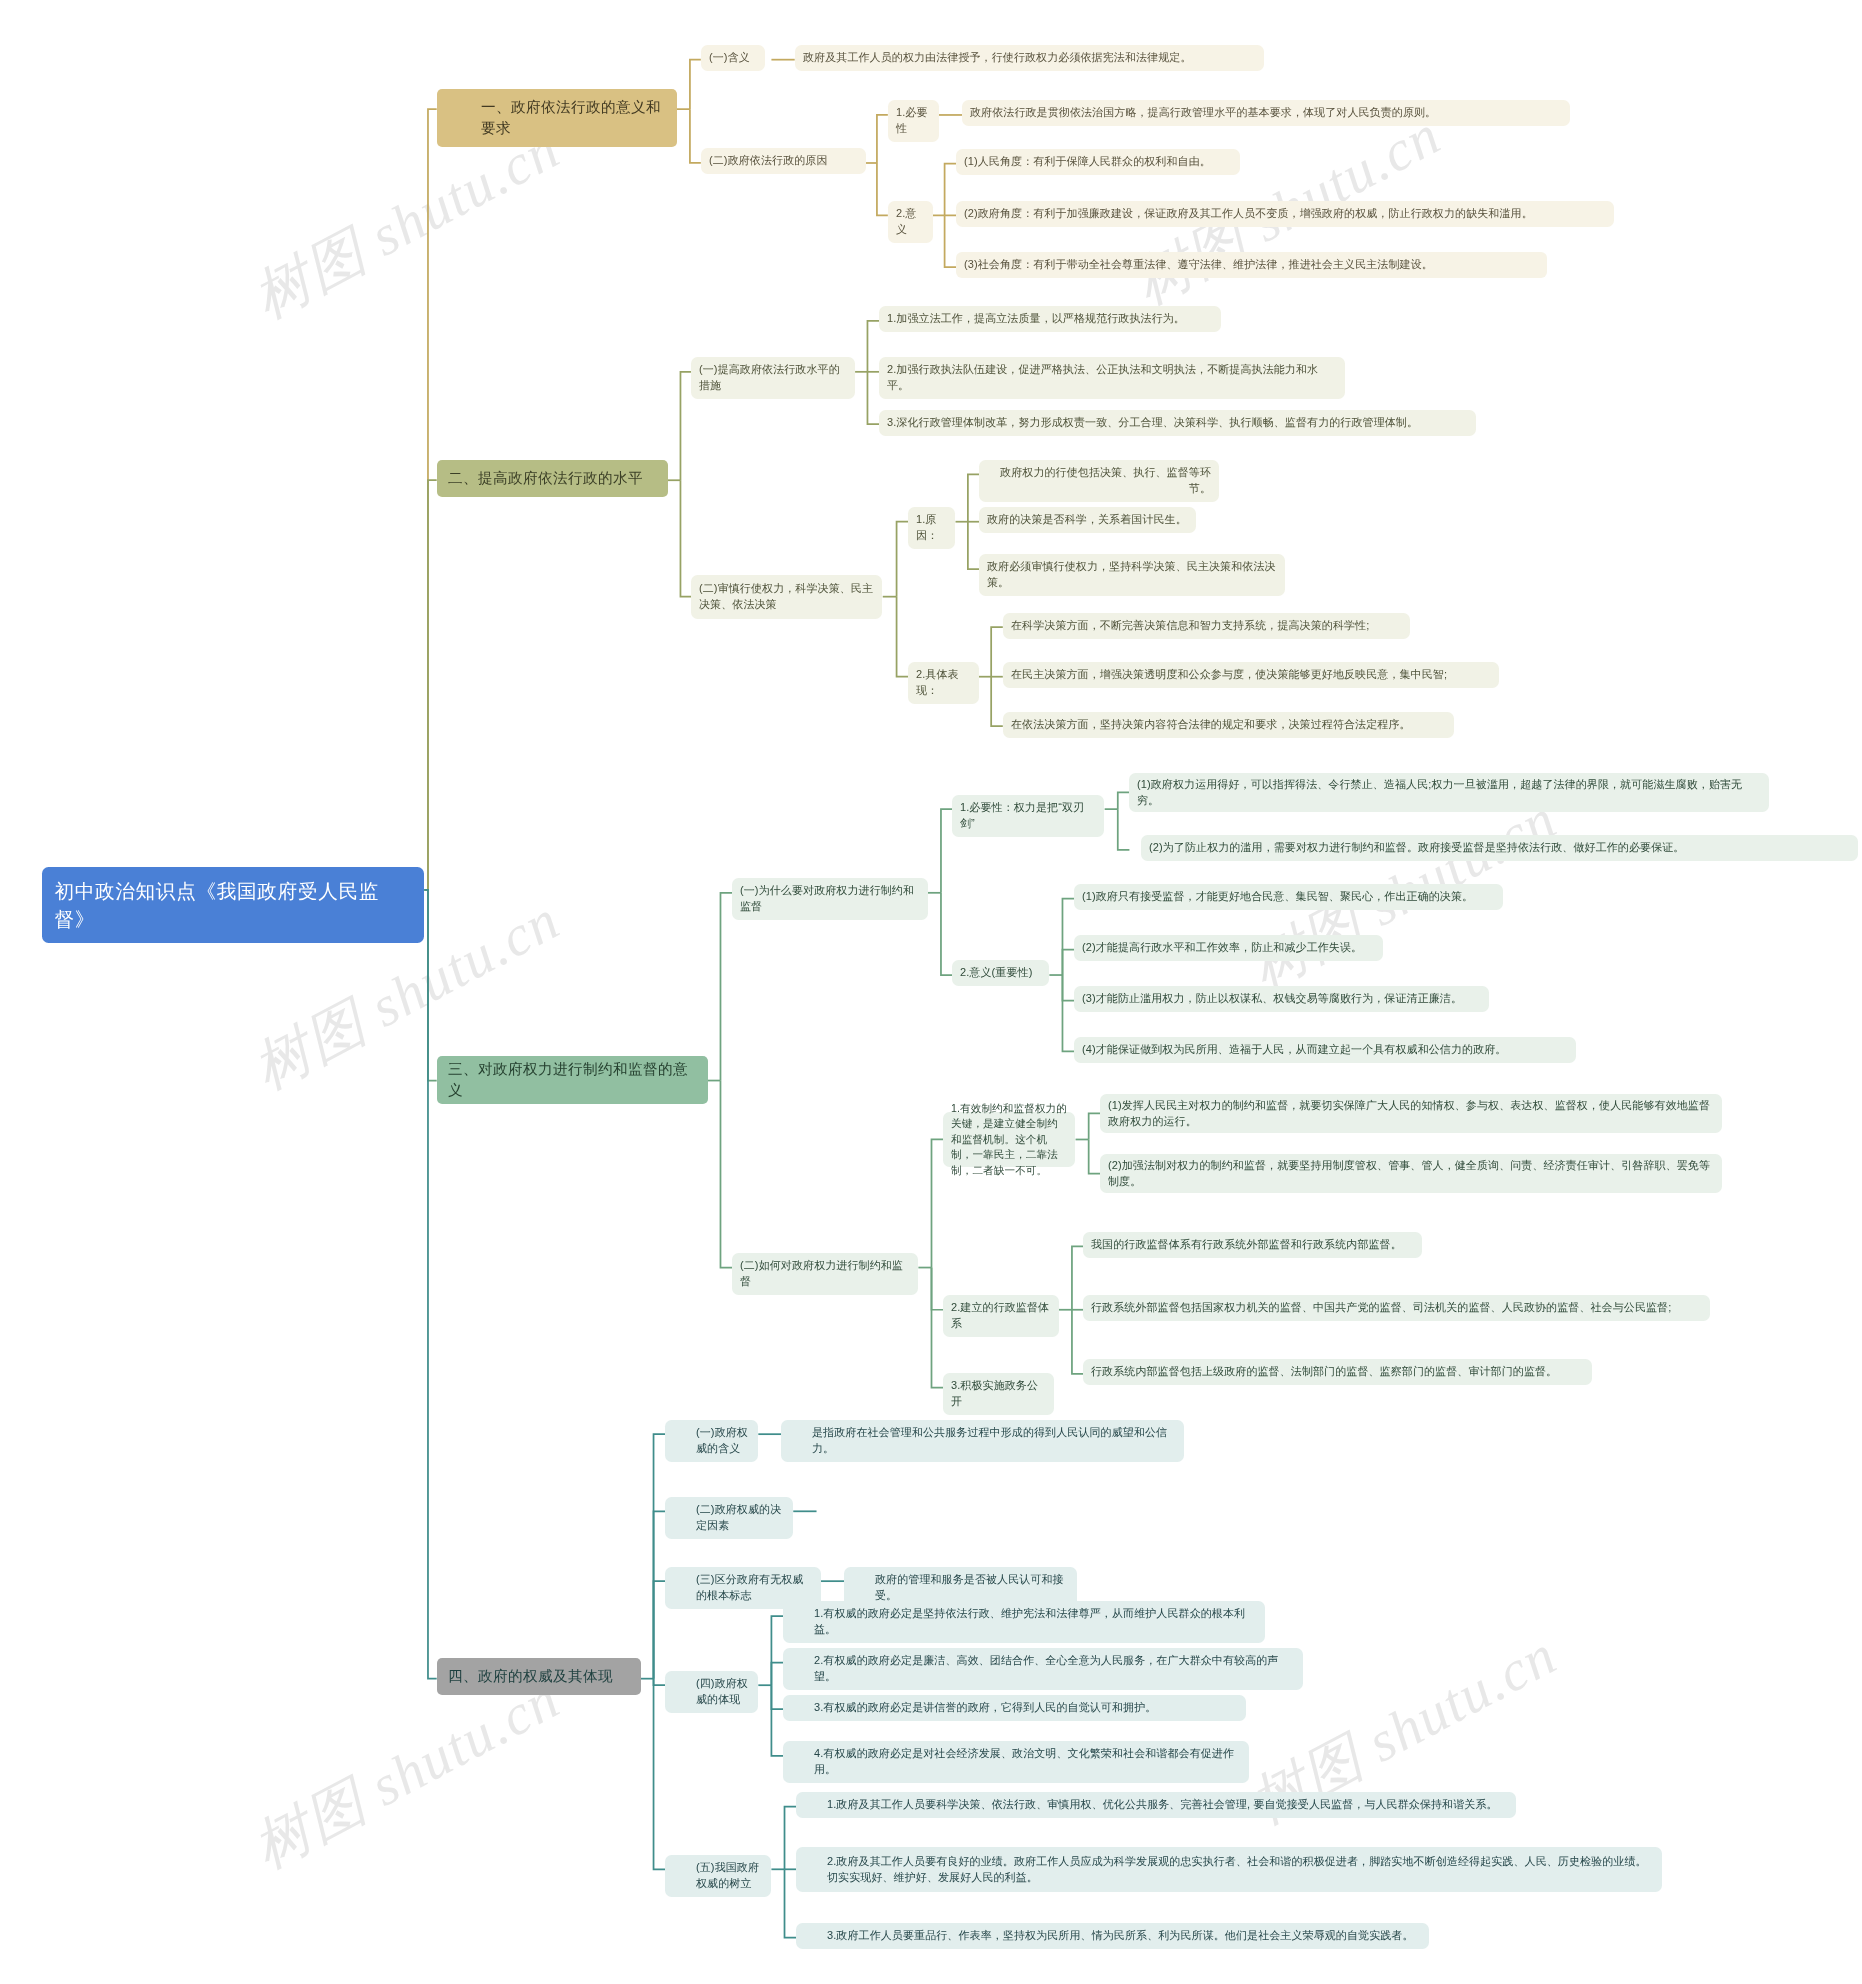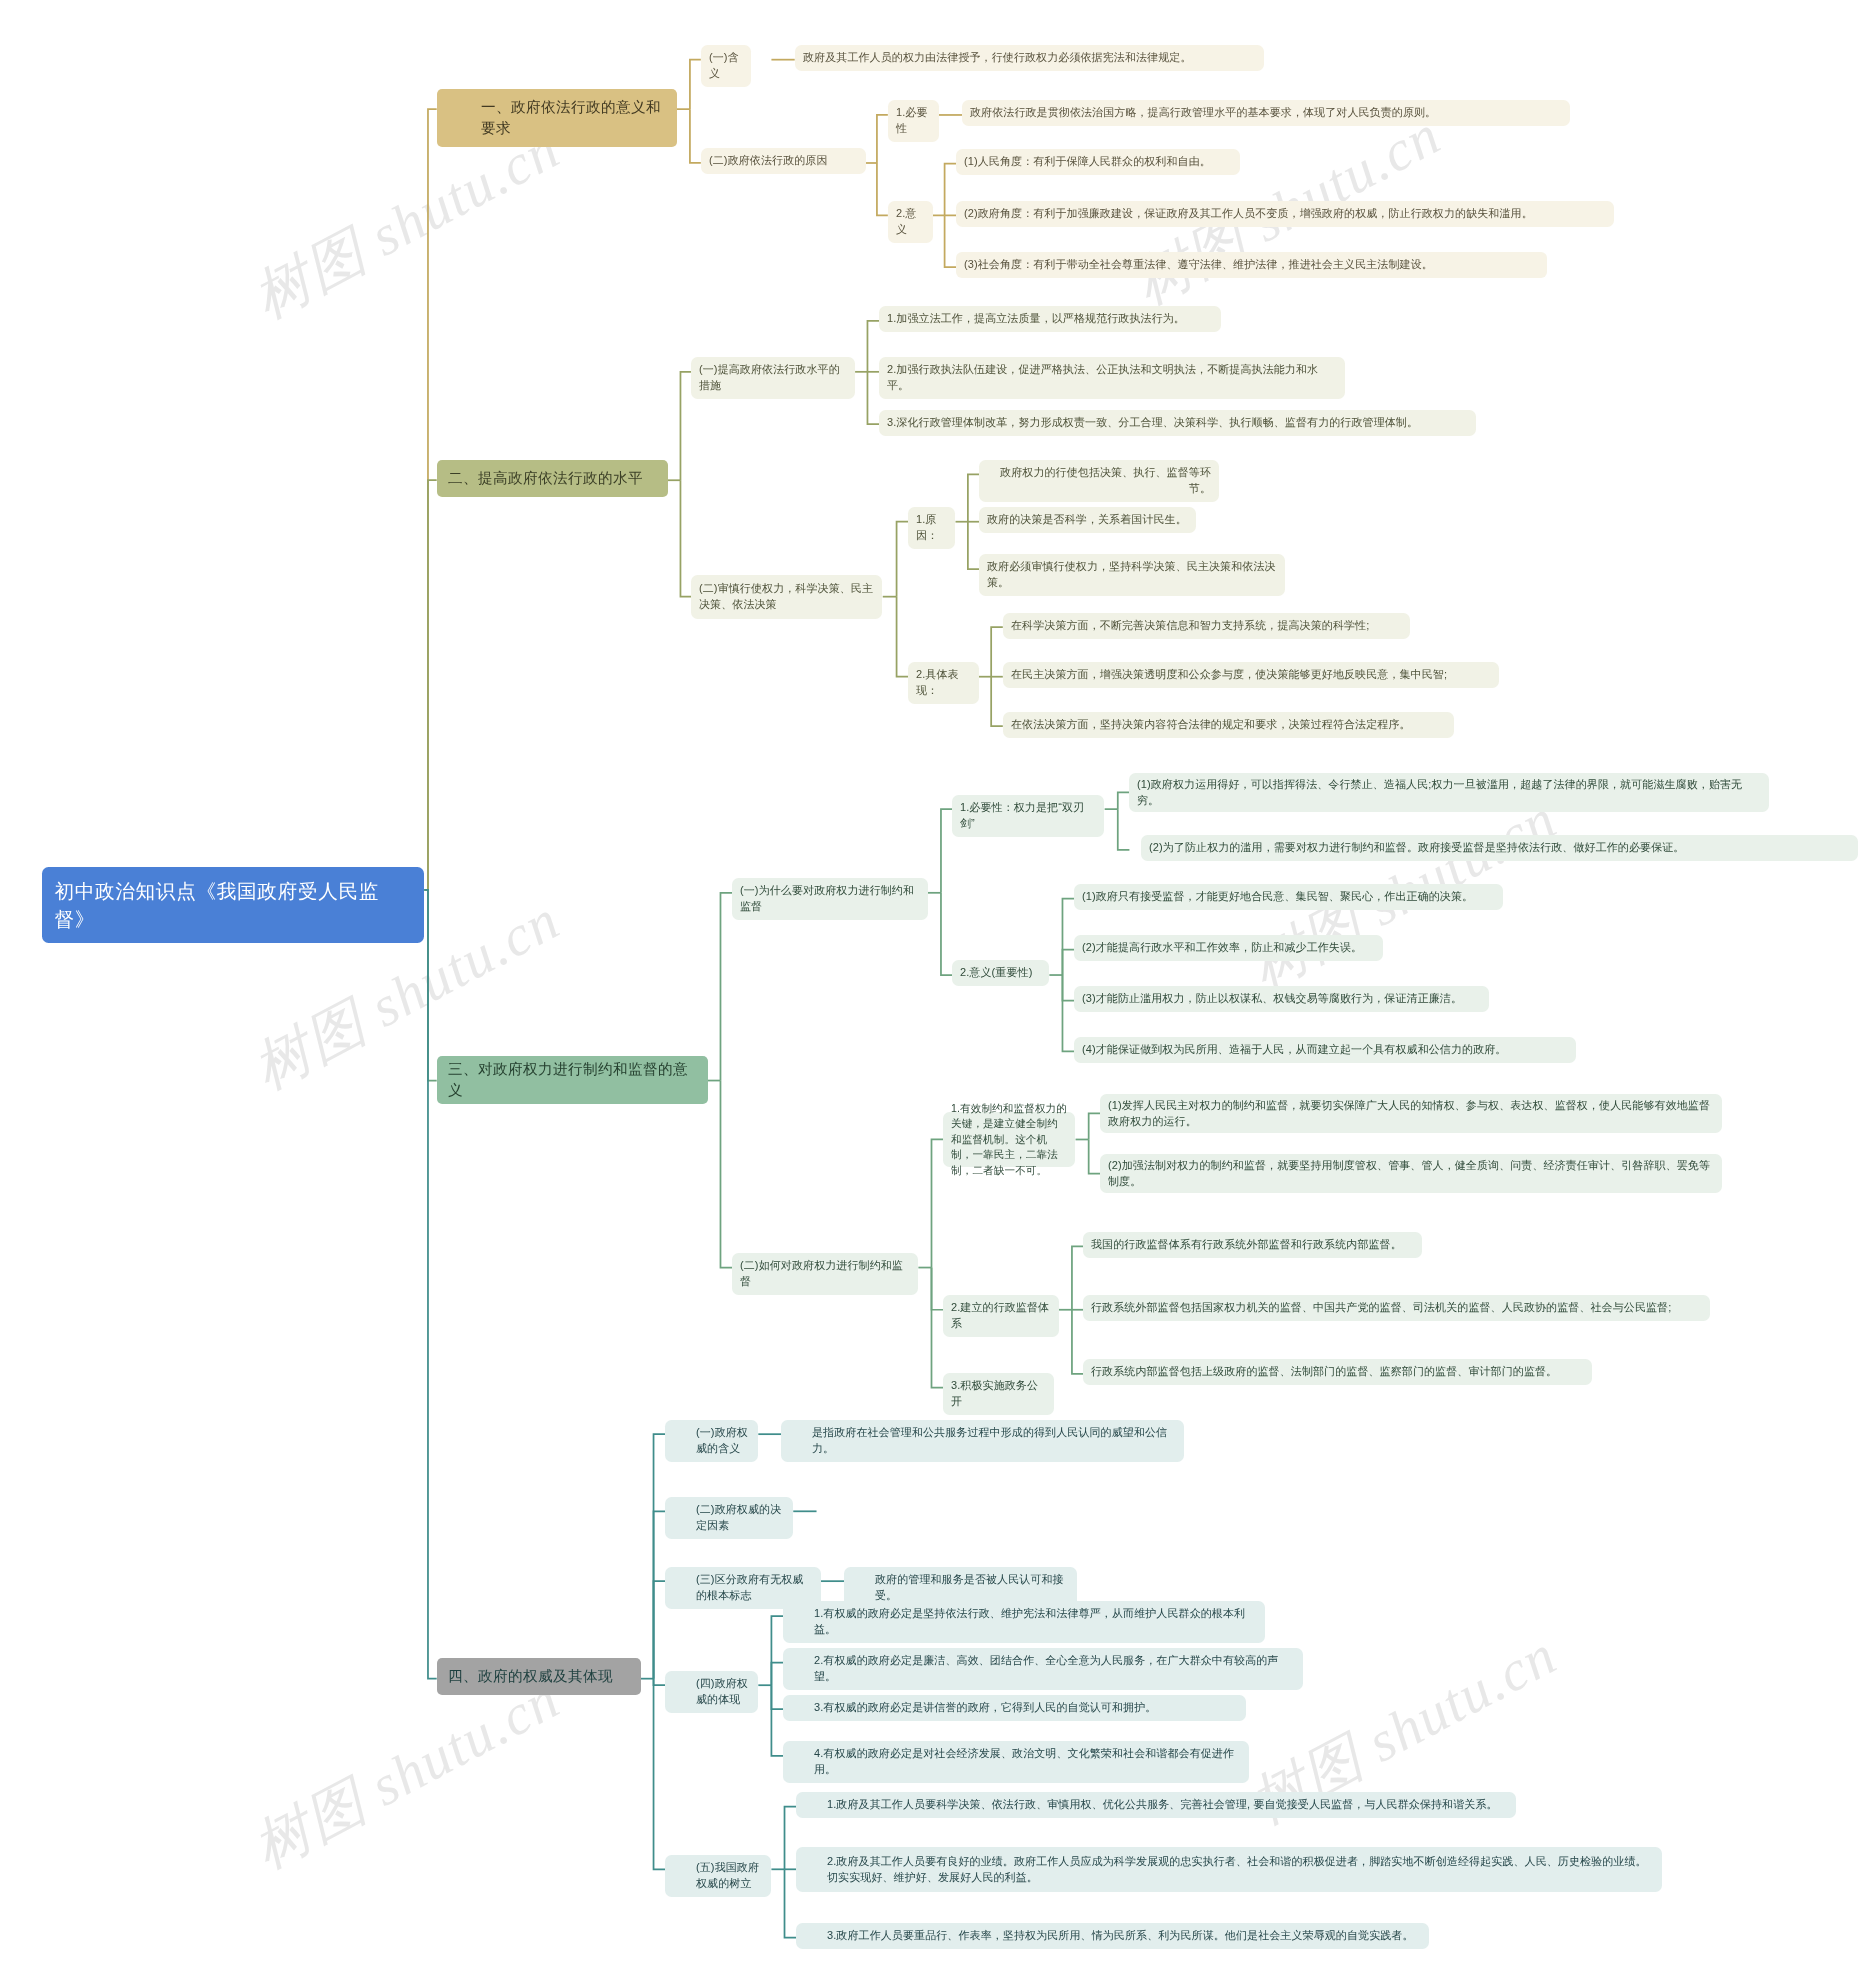--- a/index.html
+++ b/index.html
@@ -226,21 +226,21 @@
   </svg>
 
   <div class="node root" style="left:42px; top:867px; width:382px;">
     <span>初中政治知识点《我国政府受人民监督》</span>
   </div>
 
   <div class="node lvl1 c1" style="left:437px; top:89px; width:240px;padding-left:44px;">
     <span>一、政府依法行政的意义和要求</span>
   </div>
 
-  <div class="node lvl2 c1" style="left:701px; top:45px; width:50px;">
+  <div class="node lvl2 c1" style="left:701px; top:45px; width:64px;">
     <span>(一)含义</span>
   </div>
   <div class="node lvl3 c1" style="left:795px; top:45px; width:469px;">
     <span>政府及其工作人员的权力由法律授予，行使行政权力必须依据宪法和法律规定。</span>
   </div>
 
   <div class="node lvl2 c1" style="left:701px; top:148px; width:165px;">
     <span>(二)政府依法行政的原因</span>
   </div>
 

